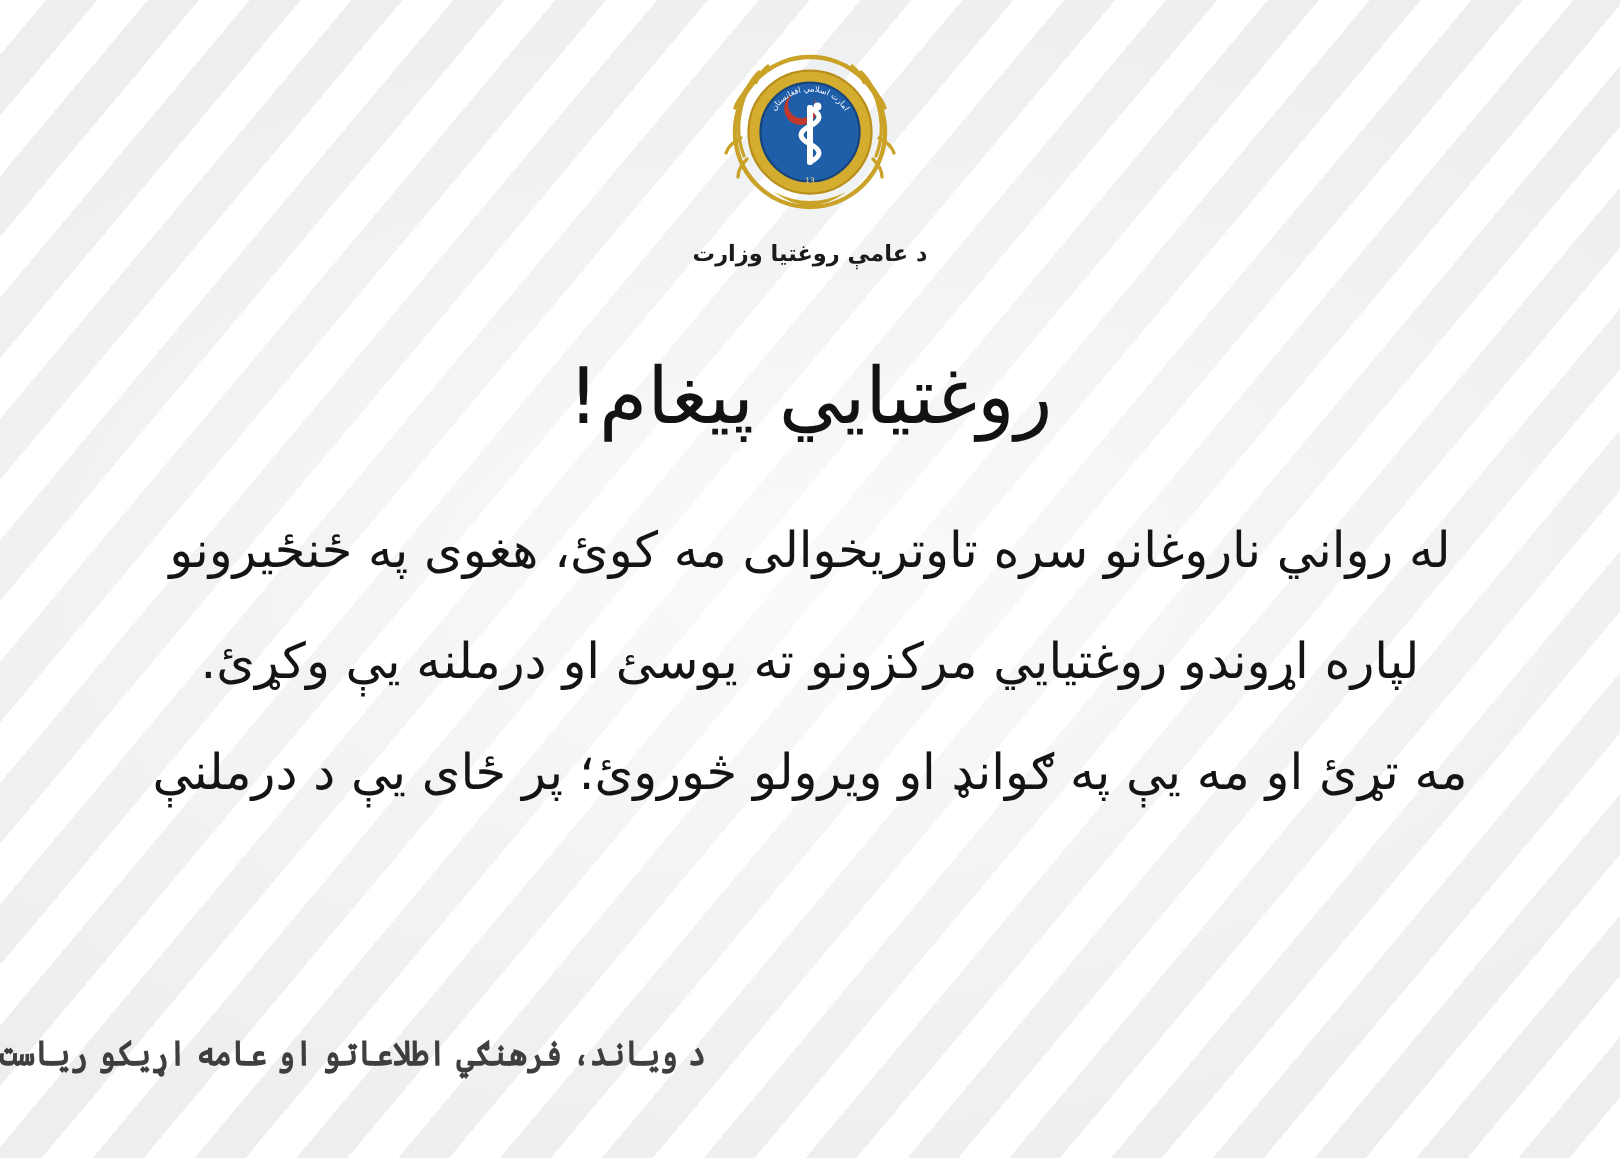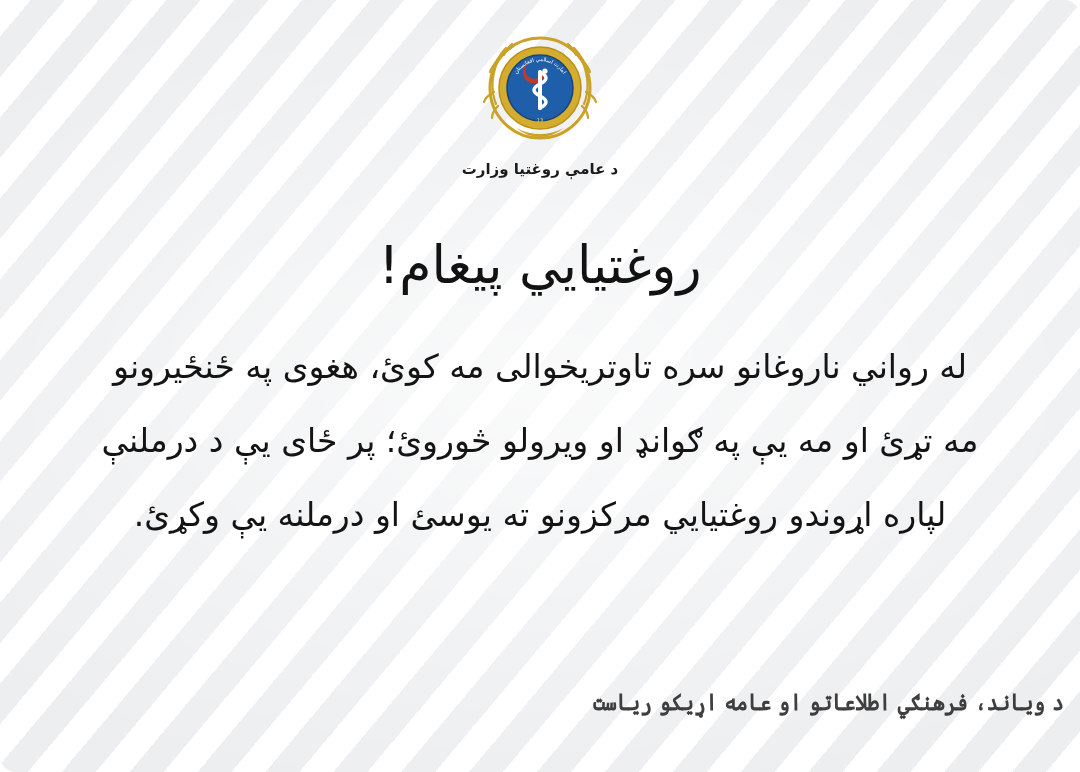--- a/index.html
+++ b/index.html
@@ -22,21 +22,20 @@
     background-color: #f7f8f8;
     background-image: repeating-linear-gradient(
       -50deg,
       #ffffff 0px,
       #ffffff 26px,
       #eceeef 26px,
       #eceeef 52px
     );
     overflow: hidden;
     box-sizing: border-box;
-    border-radius: 16px;
   }
   
   .wash {
     position: absolute;
     inset: 0;
     background: radial-gradient(ellipse 70% 55% at 50% 50%, rgba(255,255,255,0.72) 0%, rgba(255,255,255,0.30) 55%, rgba(255,255,255,0.0) 100%);
     pointer-events: none;
   }
 
   .content {
@@ -91,23 +90,23 @@
     font-weight: normal;
     color: #141414;
     line-height: 2.25;
     font-family: "DejaVu Sans", sans-serif;
   }
 
   
   .footer {
     position: absolute;
     left: 0;
-    right: 16px;
+    right: 0;
     bottom: 58px;
-    text-align: right;
+    text-align: left;
   }
   .footer-calligraphy {
     display: inline-block;
     direction: rtl;
     font-size: 20px;
     font-weight: bold;
     color: #2f2f2f;
     letter-spacing: -1px;
     transform: scaleY(1.15);
     font-family: "DejaVu Serif", serif;
@@ -162,22 +161,22 @@
         <path d="M40 102 q24 12 48 0 q-24 18 -48 0 z" fill="#c9a227"></path>
       </svg>
     </div>
 
     <div class="ministry-name">د عامې روغتیا وزارت</div>
 
     <div class="headline">روغتیایي پیغام!</div>
 
     <div class="body-text">
       <div>له رواني ناروغانو سره تاوتریخوالی مه کوئ، هغوی په ځنځیرونو</div>
+      <div>لپاره اړوندو روغتیایي مرکزونو ته یوسئ او درملنه یې وکړئ.</div>
       <div>مه تړئ او مه یې په ګوانډ او ویرولو څوروئ؛ پر ځای یې د درملنې</div>
-      <div>لپاره اړوندو روغتیایي مرکزونو ته یوسئ او درملنه یې وکړئ.</div>
     </div>
 
   </div>
 
   <div class="footer">
     <span class="footer-calligraphy">د ویاند، فرهنګي اطلاعاتو او عامه اړیکو ریاست</span>
   </div>
 </div>
 
 </body></html>

